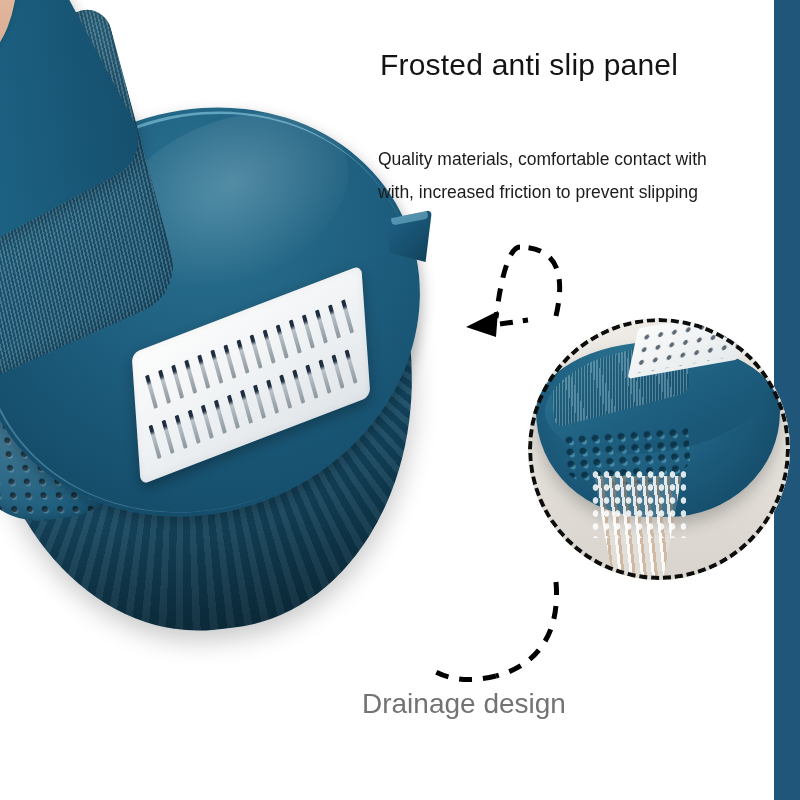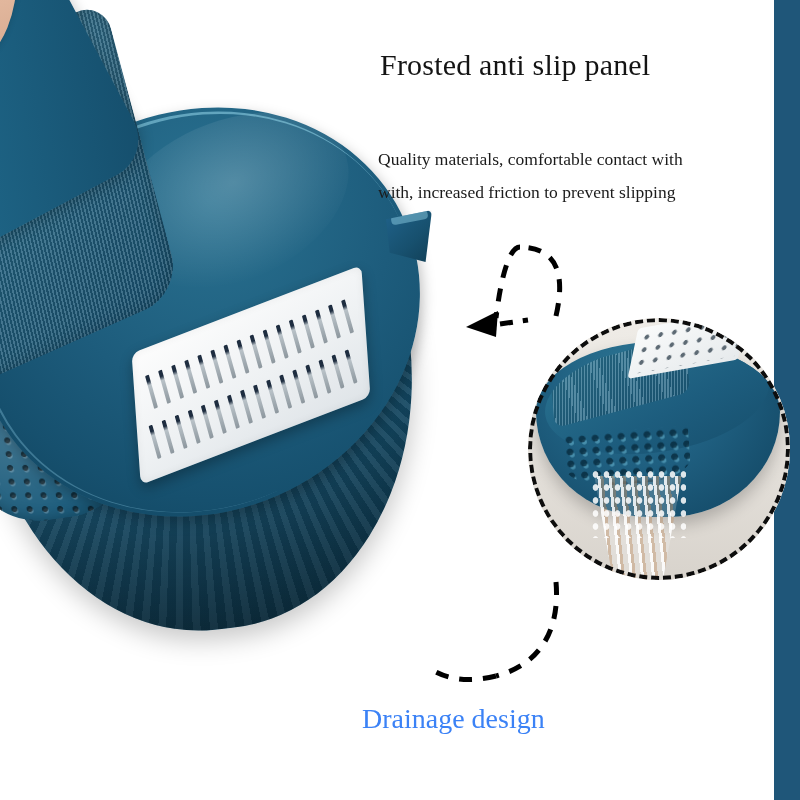--- a/index.html
+++ b/index.html
@@ -6,21 +6,21 @@
     margin: 0;
     padding: 0;
     background: #ffffff;
   }
   #page {
     position: relative;
     width: 800px;
     height: 800px;
     background: #ffffff;
     overflow: hidden;
-    font-family: Liberation Serif, serif;
+    font-family: Liberation Sans, sans-serif;
   }
 
   
   .brand-bar {
     position: absolute;
     top: 0;
     right: 0;
     width: 26px;
     height: 800px;
     background: #1f5679;
@@ -43,23 +43,23 @@
     width: 380px;
     font-size: 17.5px;
     line-height: 33px;
     color: #1b1b1b;
   }
   .subcopy .line { display: block; white-space: nowrap; }
 
   .caption-drainage {
     position: absolute;
     left: 362px;
-    top: 703px;
+    top: 688px;
     font-size: 28px;
-    color: #3b82f6;
+    color: #737373;
     white-space: nowrap;
     text-align: center;
   }
 
   
   .product {
     position: absolute;
     left: -120px;
     top: -40px;
     width: 620px;

